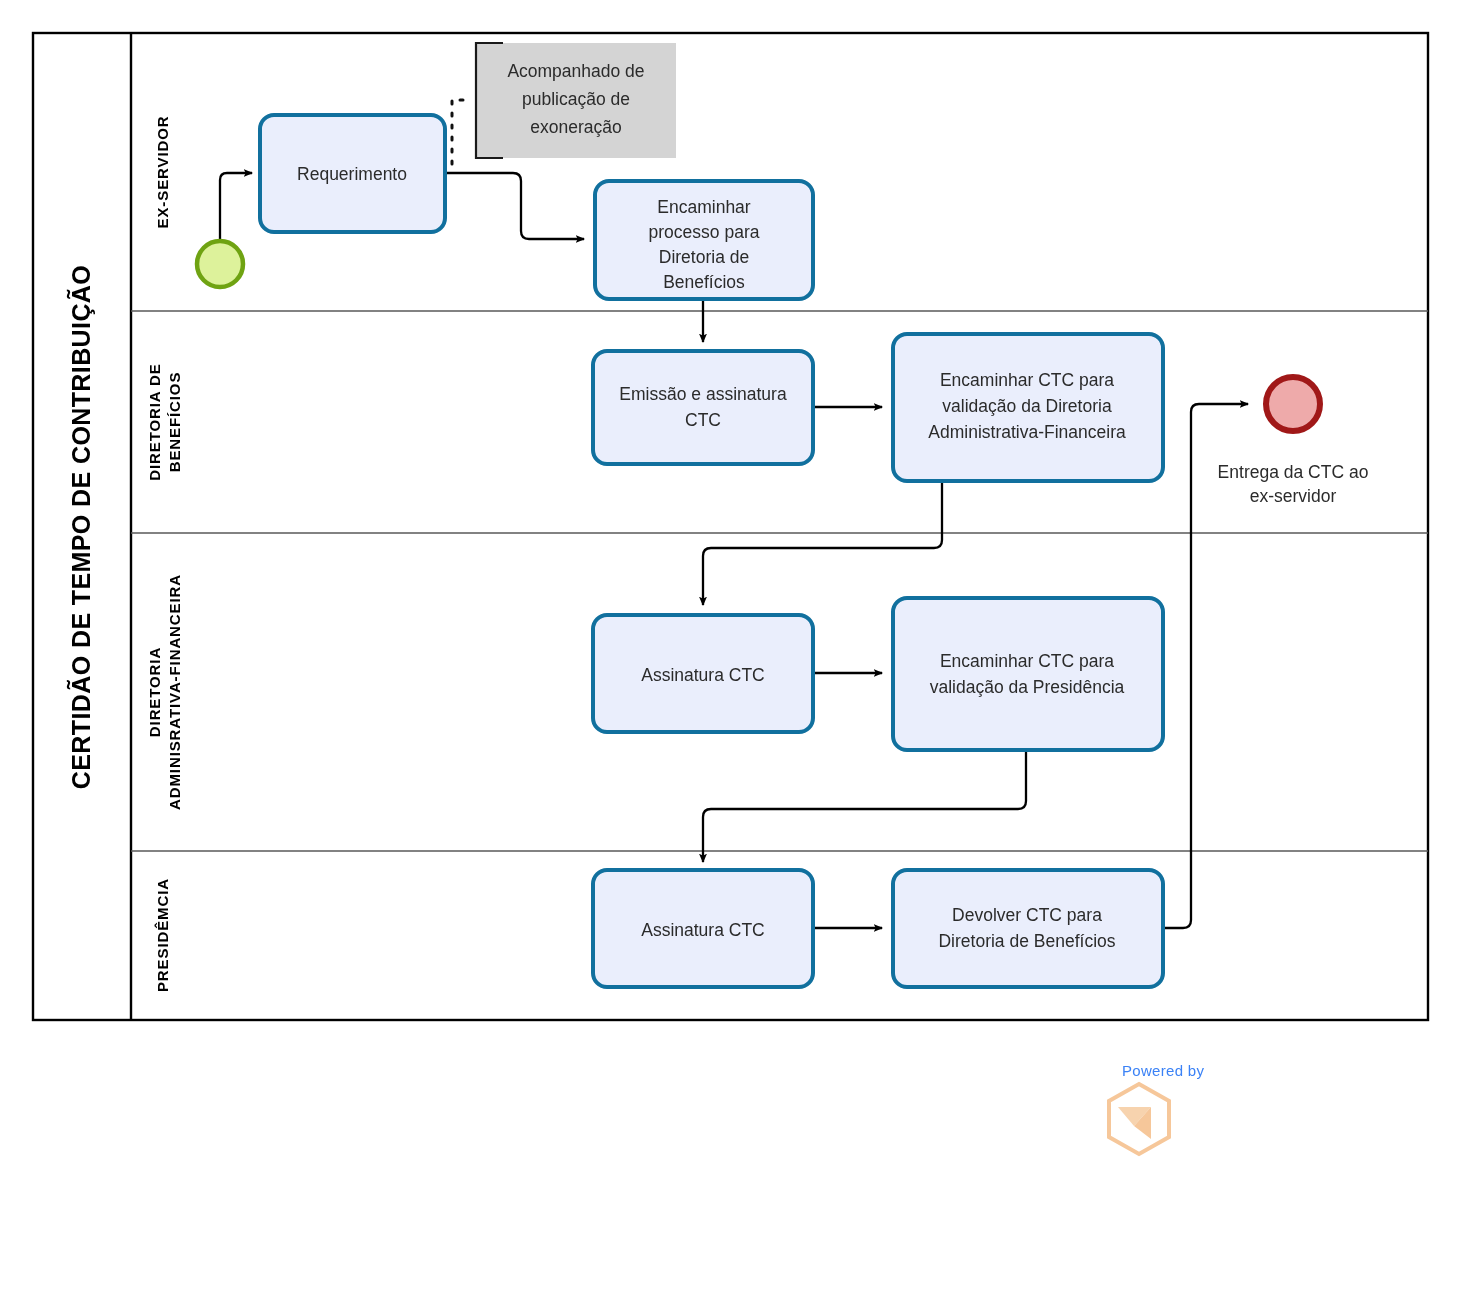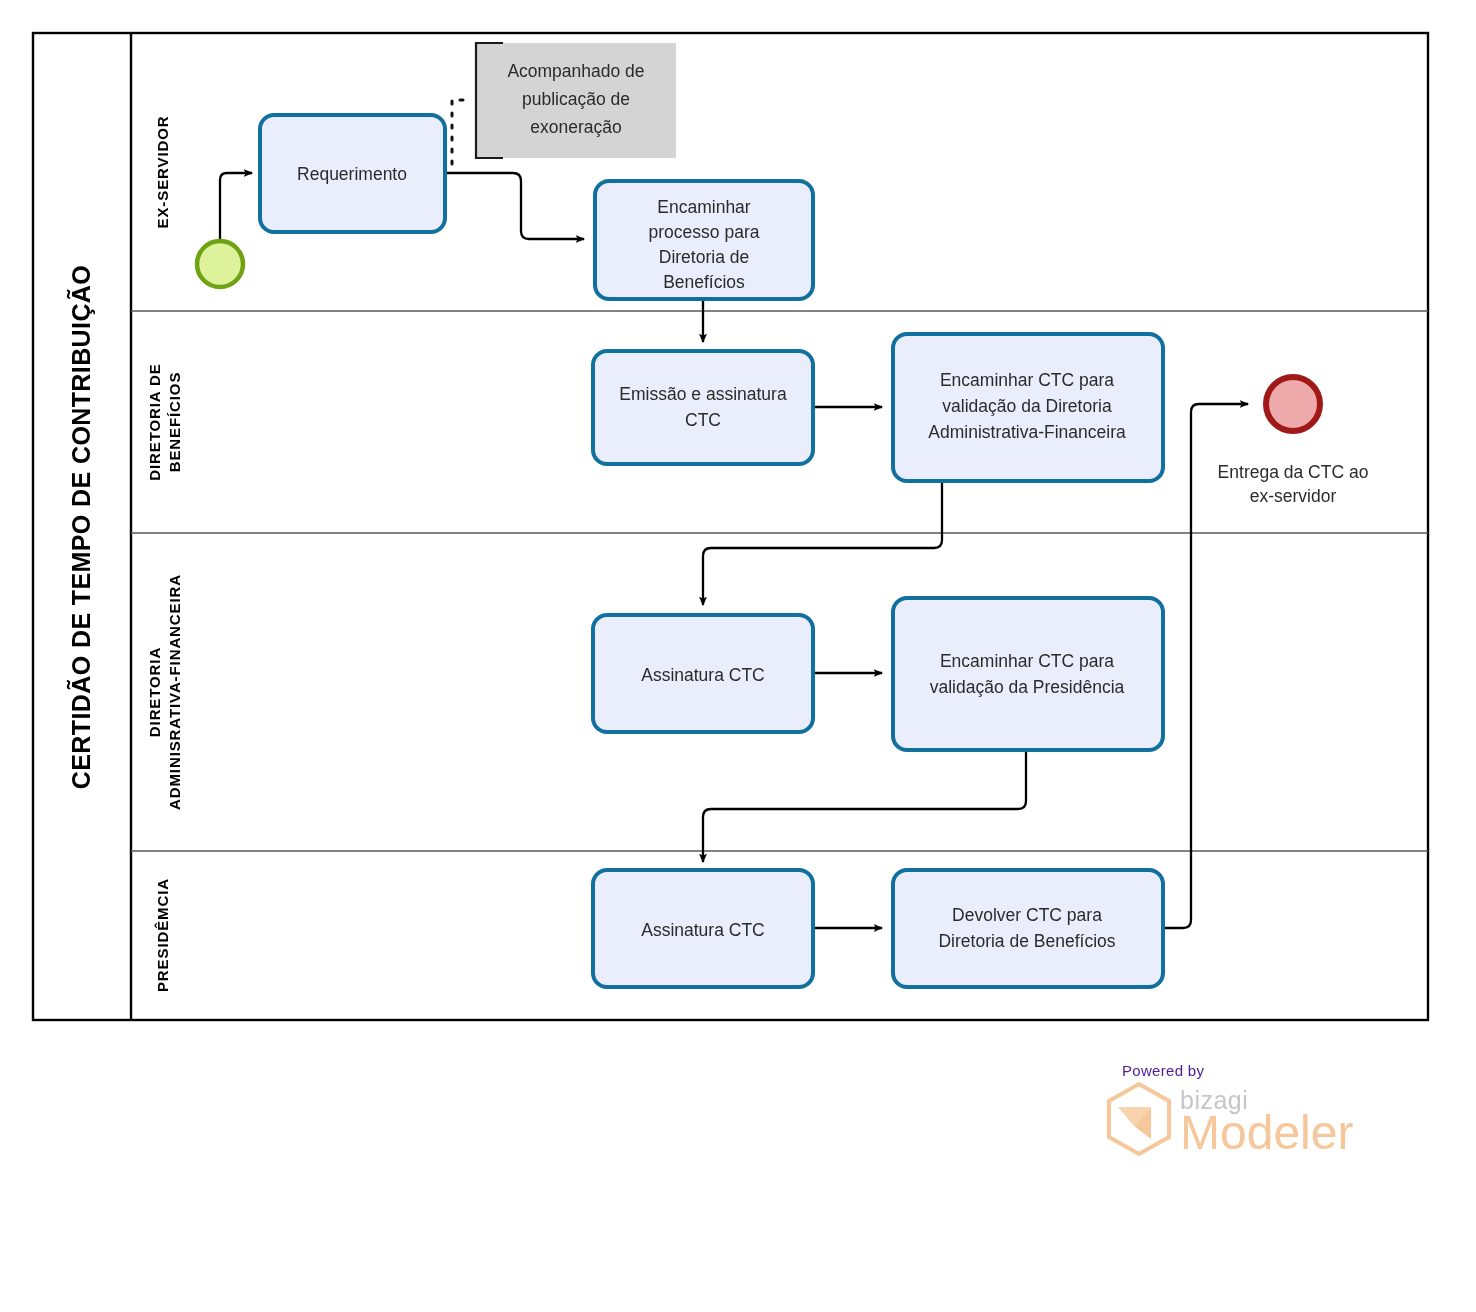--- a/index.html
+++ b/index.html
@@ -101,21 +101,21 @@
   #bizagi-logo {
     position: absolute;
     left: 1104px;
     top: 1062px;
     width: 300px;
     height: 110px;
   }
   #bizagi-logo .powered {
     font-family: "Liberation Sans", sans-serif;
     font-size: 15px;
-    color: #4c1d95;
+    color: #3b82f6;
     letter-spacing: 0.3px;
     margin-left: 18px;
   }
   #bizagi-logo .logo-row {
     display: flex;
     align-items: flex-end;
     margin-top: 2px;
   }
   #bizagi-logo .hexmark { width: 70px; height: 76px; flex: none; }
   #bizagi-logo .wordmark { margin-left: 6px; line-height: 1; }
@@ -264,20 +264,16 @@
   </svg>
 
   <div id="bizagi-logo">
     <div class="powered">Powered by</div>
     <div class="logo-row">
       <svg class="hexmark" viewBox="0 0 70 76">
         <path d="M35 3 L65 20 L65 56 L35 73 L5 56 L5 20 Z" fill="none" stroke="#f6c79a" stroke-width="4"></path>
         <path d="M14 26 L47 26 L30 45 Z" fill="#f7d3ae"></path>
         <path d="M30 45 L47 26 L47 58 Z" fill="#f6c79a"></path>
       </svg>
-      <div class="wordmark">
-        <div class="bizagi-word">bizagi</div>
-        <div class="modeler-word">Modeler</div>
-      </div>
     </div>
   </div>
 
 </div>
 
 </body></html>

